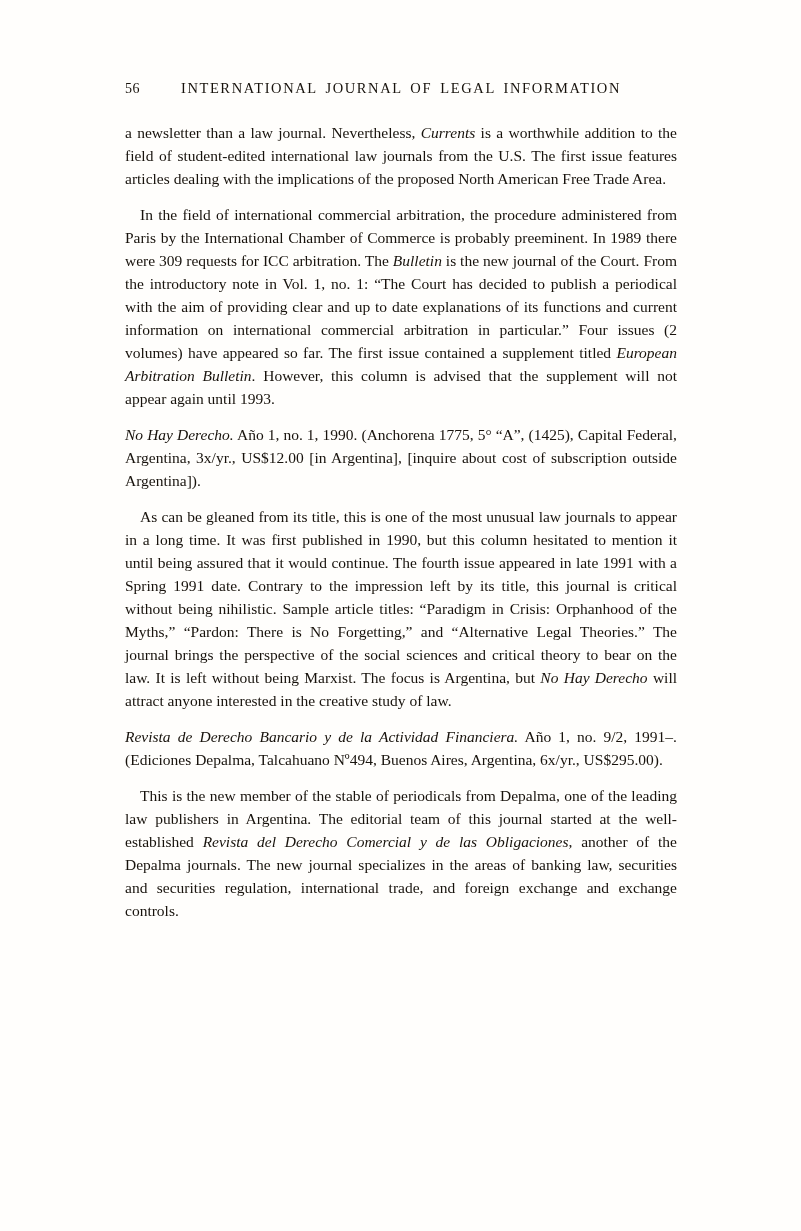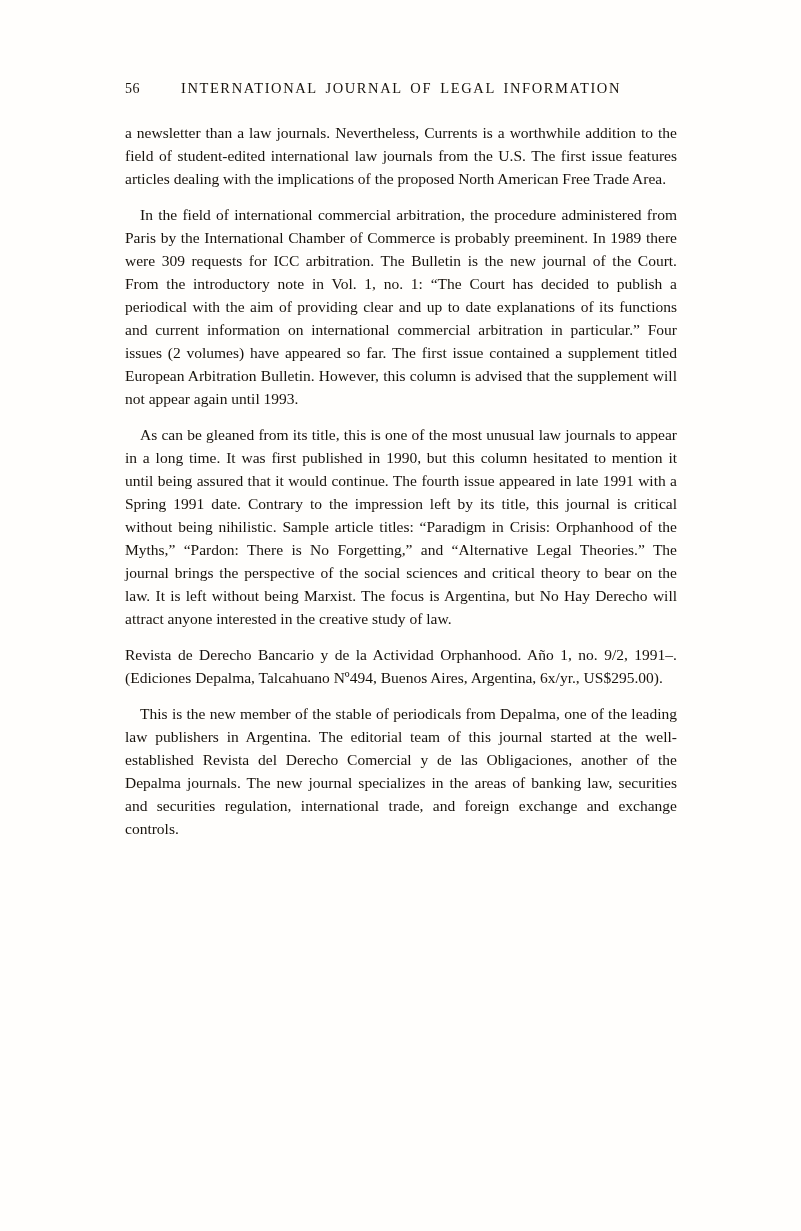--- a/index.html
+++ b/index.html
@@ -48,35 +48,37 @@
   .page-body p.block + p.block {
     margin-top: 13px;
   }
   .page-body p.entry {
     margin-top: 17px;
   }
   .page-body p.paragraph {
     text-indent: 15px;
   }
   .it {
+    font-style: italic;
   }
   sup {
     font-size: 0.62em;
     line-height: 0;
     vertical-align: super;
   }
 </style>
 </head>
 <body>
 
 <div class="page">
   <div class="running-header">
     <span class="page-number">56</span>
     <span class="journal-title">INTERNATIONAL JOURNAL OF LEGAL INFORMATION</span>
   </div>
   <div class="page-body">
-      <p class="block continuation"><span>a newsletter than a law journals. Nevertheless, </span><span class="it">Currents</span><span> is a worthwhile addition to the field of student-edited international law journals from the U.S. The first issue features articles dealing with the implications of the proposed North American Free Trade Area.</span></p>
+      <p class="block continuation"><span>a newsletter than a law journal. Nevertheless, </span><span class="it">Currents</span><span> is a worthwhile addition to the field of student-edited international law journals from the U.S. The first issue features articles dealing with the implications of the proposed North American Free Trade Area.</span></p>
       <p class="block paragraph"><span>In the field of international commercial arbitration, the procedure administered from Paris by the International Chamber of Commerce is probably preeminent. In 1989 there were 309 requests for ICC arbitration. The </span><span class="it">Bulletin</span><span> is the new journal of the Court. From the introductory note in Vol. 1, no. 1: “The Court has decided to publish a periodical with the aim of providing clear and up to date explanations of its functions and current information on international commercial arbitration in particular.” Four issues (2 volumes) have appeared so far. The first issue contained a supplement titled </span><span class="it">European Arbitration Bulletin</span><span>. However, this column is advised that the supplement will not appear again until 1993.</span></p>
+      <p class="block entry"><span class="it">No Hay Derecho.</span><span> Año 1, no. 1, 1990. (Anchorena 1775, 5° “A”, (1425), Capital Federal, Argentina, 3x/yr., US$12.00 [in Argentina], [inquire about cost of subscription outside Argentina]).</span></p>
       <p class="block paragraph"><span>As can be gleaned from its title, this is one of the most unusual law journals to appear in a long time. It was first published in 1990, but this column hesitated to mention it until being assured that it would continue. The fourth issue appeared in late 1991 with a Spring 1991 date. Contrary to the impression left by its title, this journal is critical without being nihilistic. Sample article titles: “Paradigm in Crisis: Orphanhood of the Myths,” “Pardon: There is No Forgetting,” and “Alternative Legal Theories.” The journal brings the perspective of the social sciences and critical theory to bear on the law. It is left without being Marxist. The focus is Argentina, but </span><span class="it">No Hay Derecho</span><span> will attract anyone interested in the creative study of law.</span></p>
-      <p class="block entry"><span class="it">Revista de Derecho Bancario y de la Actividad Orphanhood.</span><span> Año 1, no. 9/2, 1991–. (Ediciones Depalma, Talcahuano Nº494, Buenos Aires, Argentina, 6x/yr., US$295.00).</span></p>
+      <p class="block entry"><span class="it">Revista de Derecho Bancario y de la Actividad Financiera.</span><span> Año 1, no. 9/2, 1991–. (Ediciones Depalma, Talcahuano Nº494, Buenos Aires, Argentina, 6x/yr., US$295.00).</span></p>
       <p class="block paragraph"><span>This is the new member of the stable of periodicals from Depalma, one of the leading law publishers in Argentina. The editorial team of this journal started at the well-established </span><span class="it">Revista del Derecho Comercial y de las Obligaciones</span><span>, another of the Depalma journals. The new journal specializes in the areas of banking law, securities and securities regulation, international trade, and foreign exchange and exchange controls.</span></p>
     </div>
 </div>
 
 </body></html>

